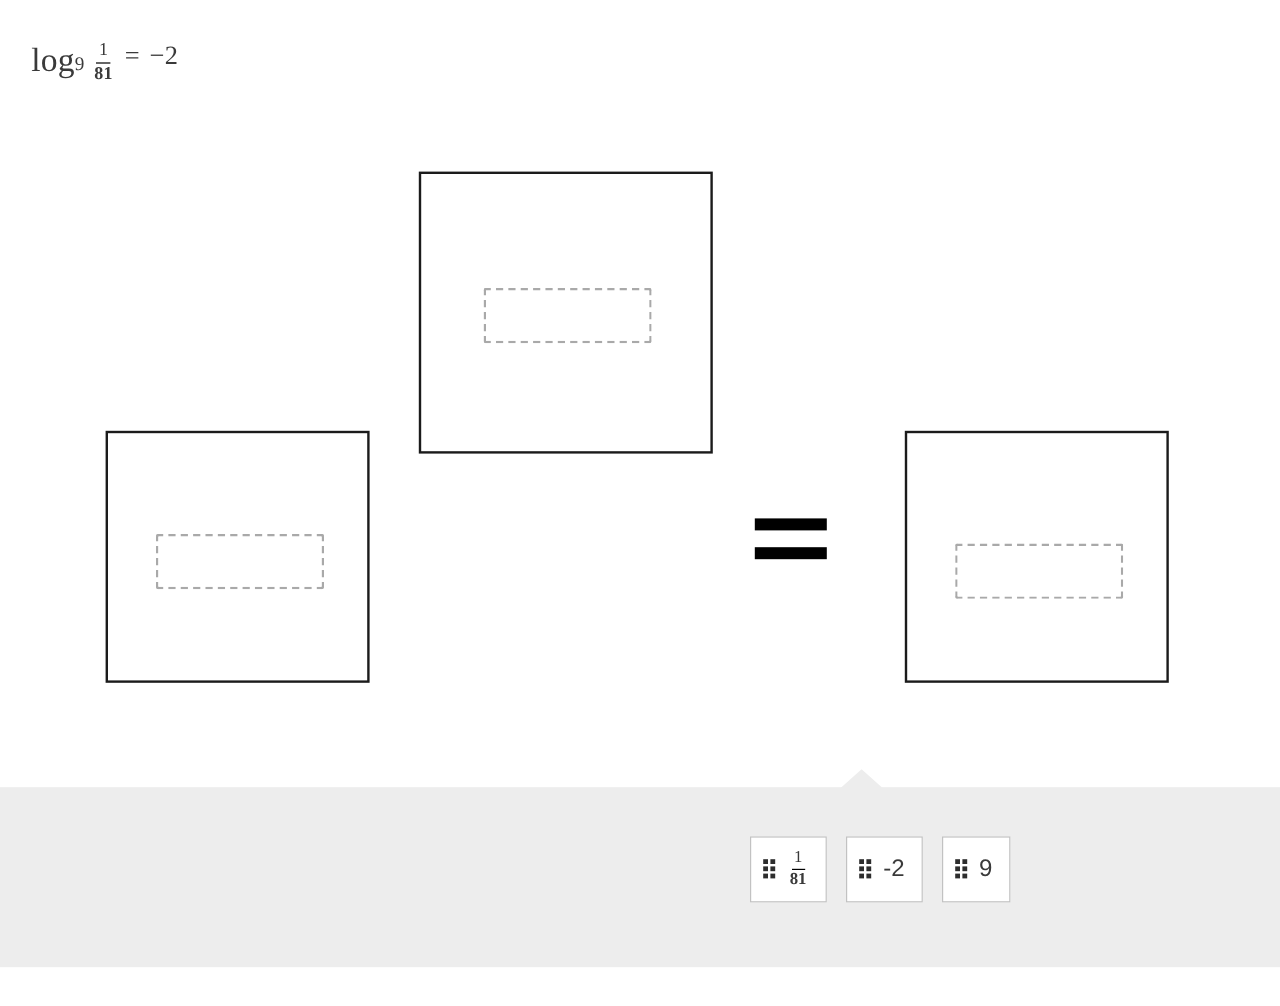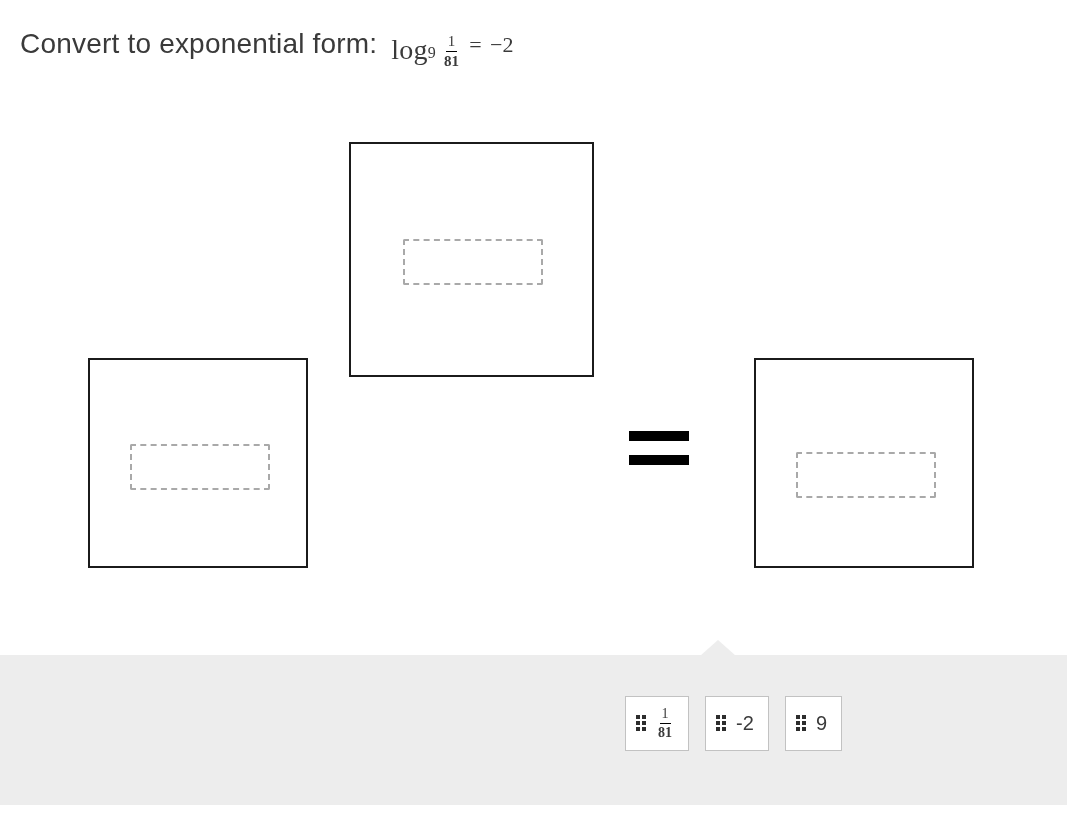--- a/index.html
+++ b/index.html
@@ -32,21 +32,20 @@
   .tile .label { color:#3a3a3a; }
   .tile .txt { font-size: 20px; }
   .tile .f .num { font-size: 14px;}
   .tile .f .den { font-size: 14px;}
 </style>
 </head>
 <body>
 <div class="wrap">
 
 <div class="prompt">
-  <span>Convert to exponential form:</span>
   <span class="math log-part">
     <span class="log-word">log</span>
     <span class="sub9">9</span>
     <span class="frac">
       <span class="num">1</span>
       <span class="den">81</span>
     </span>
     <span class="eq">=</span>
     <span class="rhs">−2</span>
   </span>

